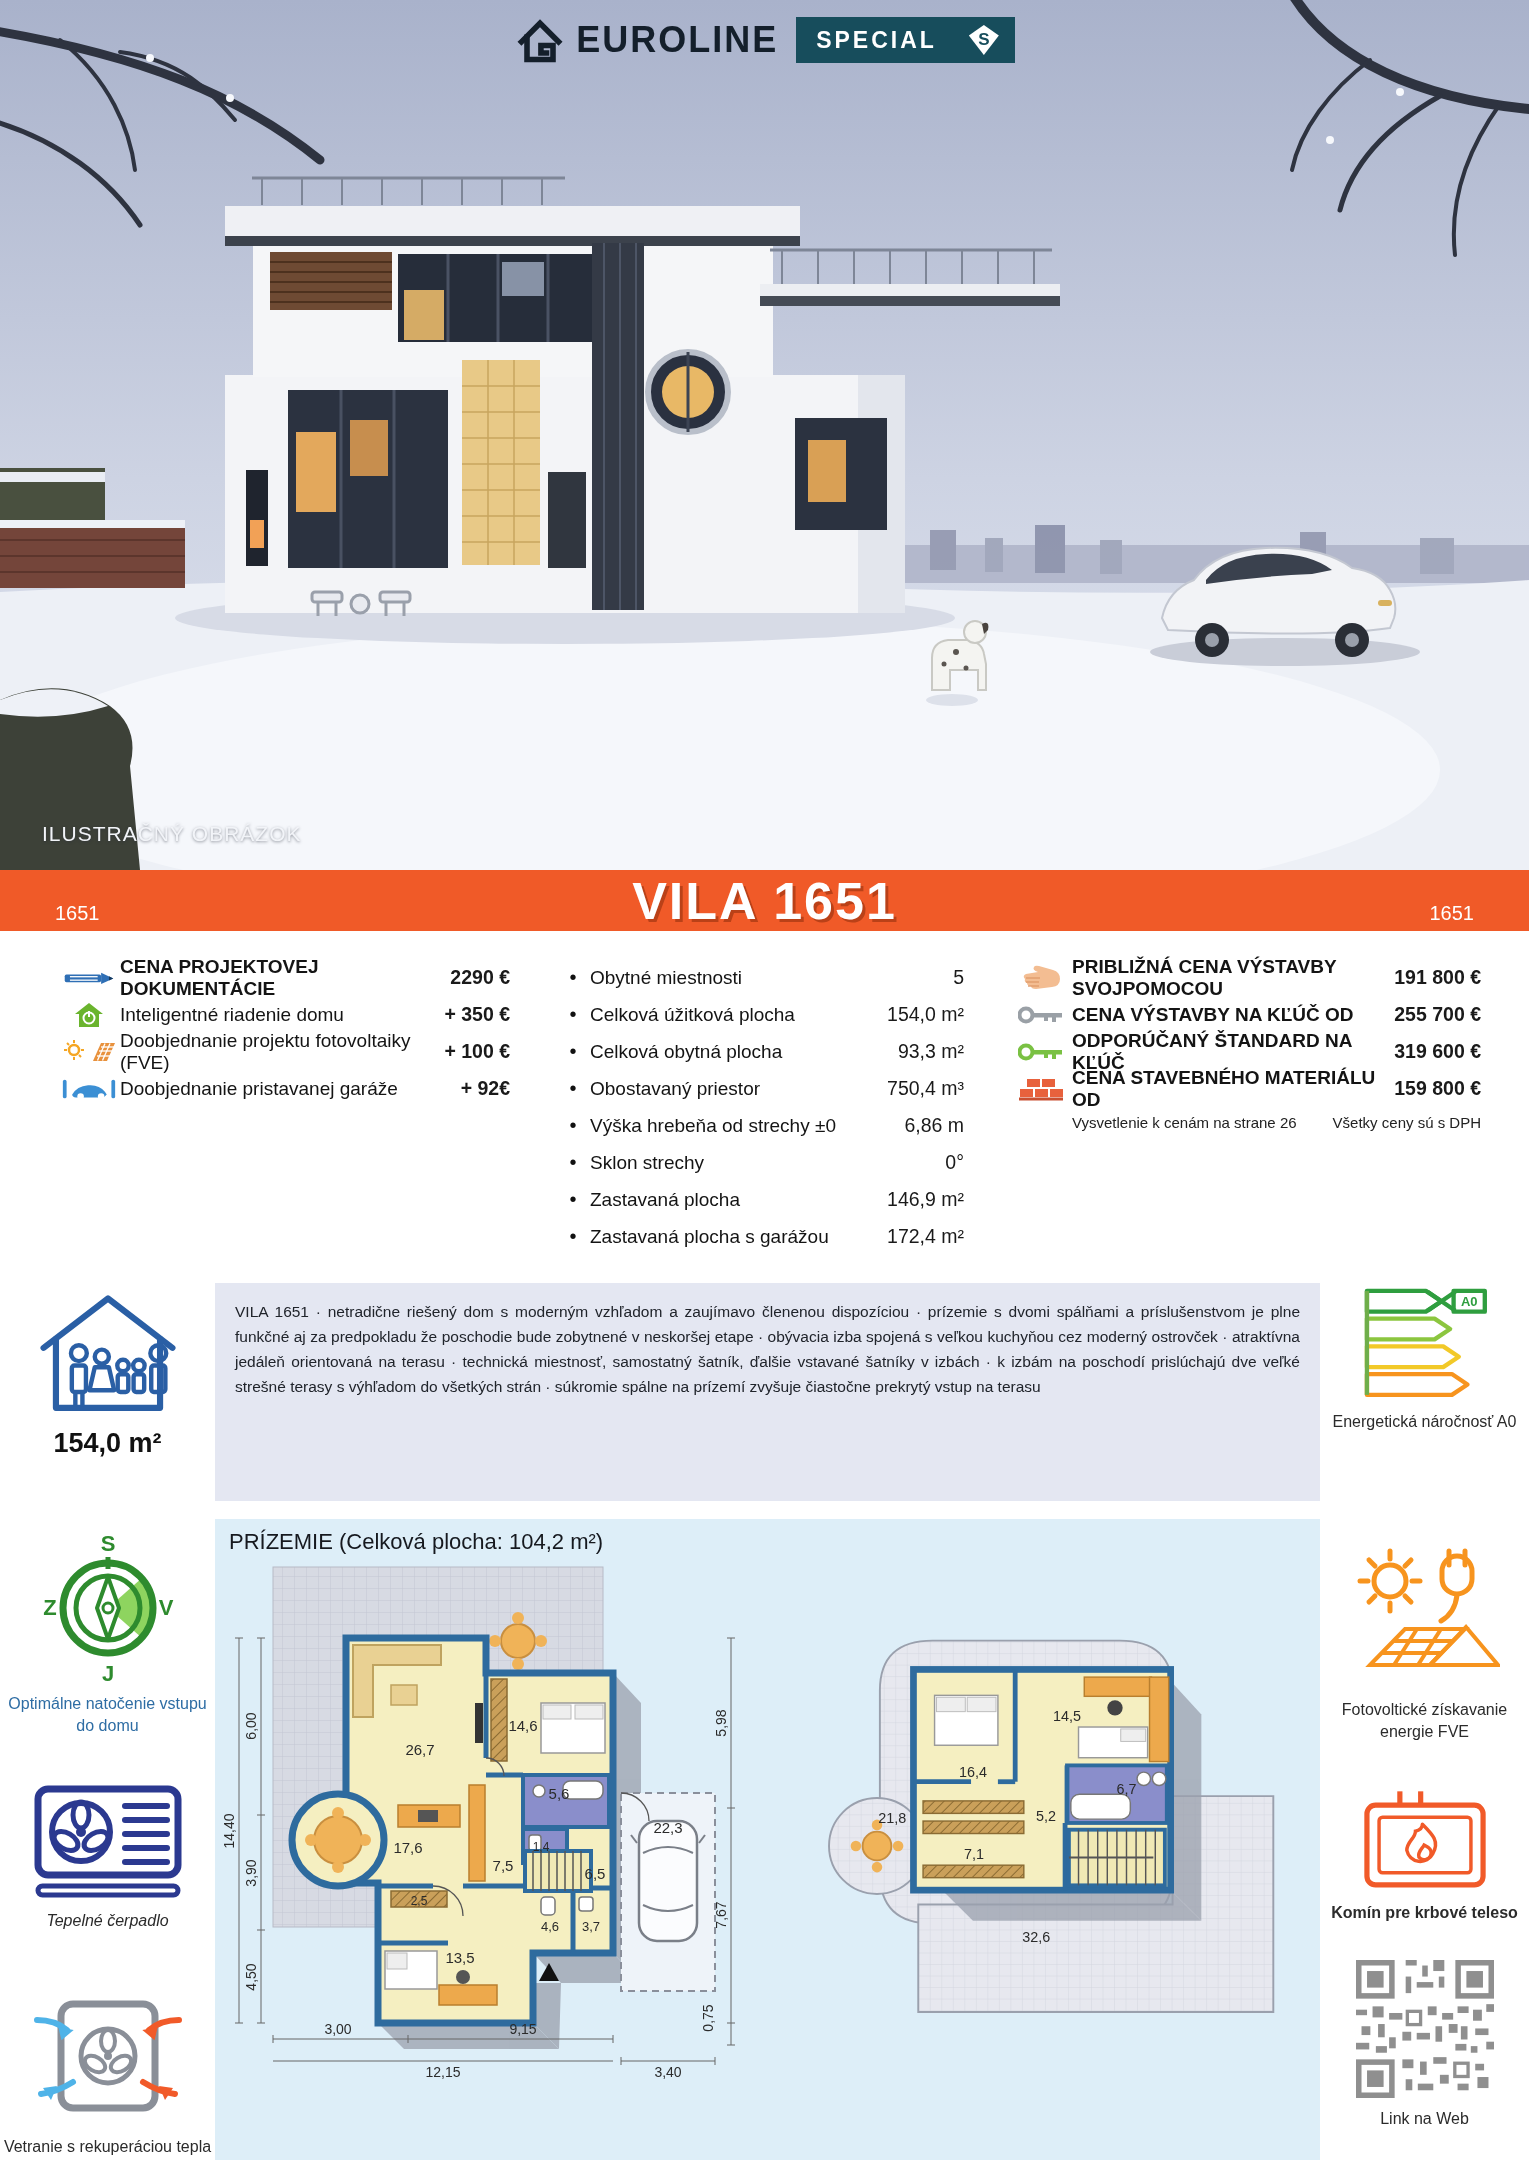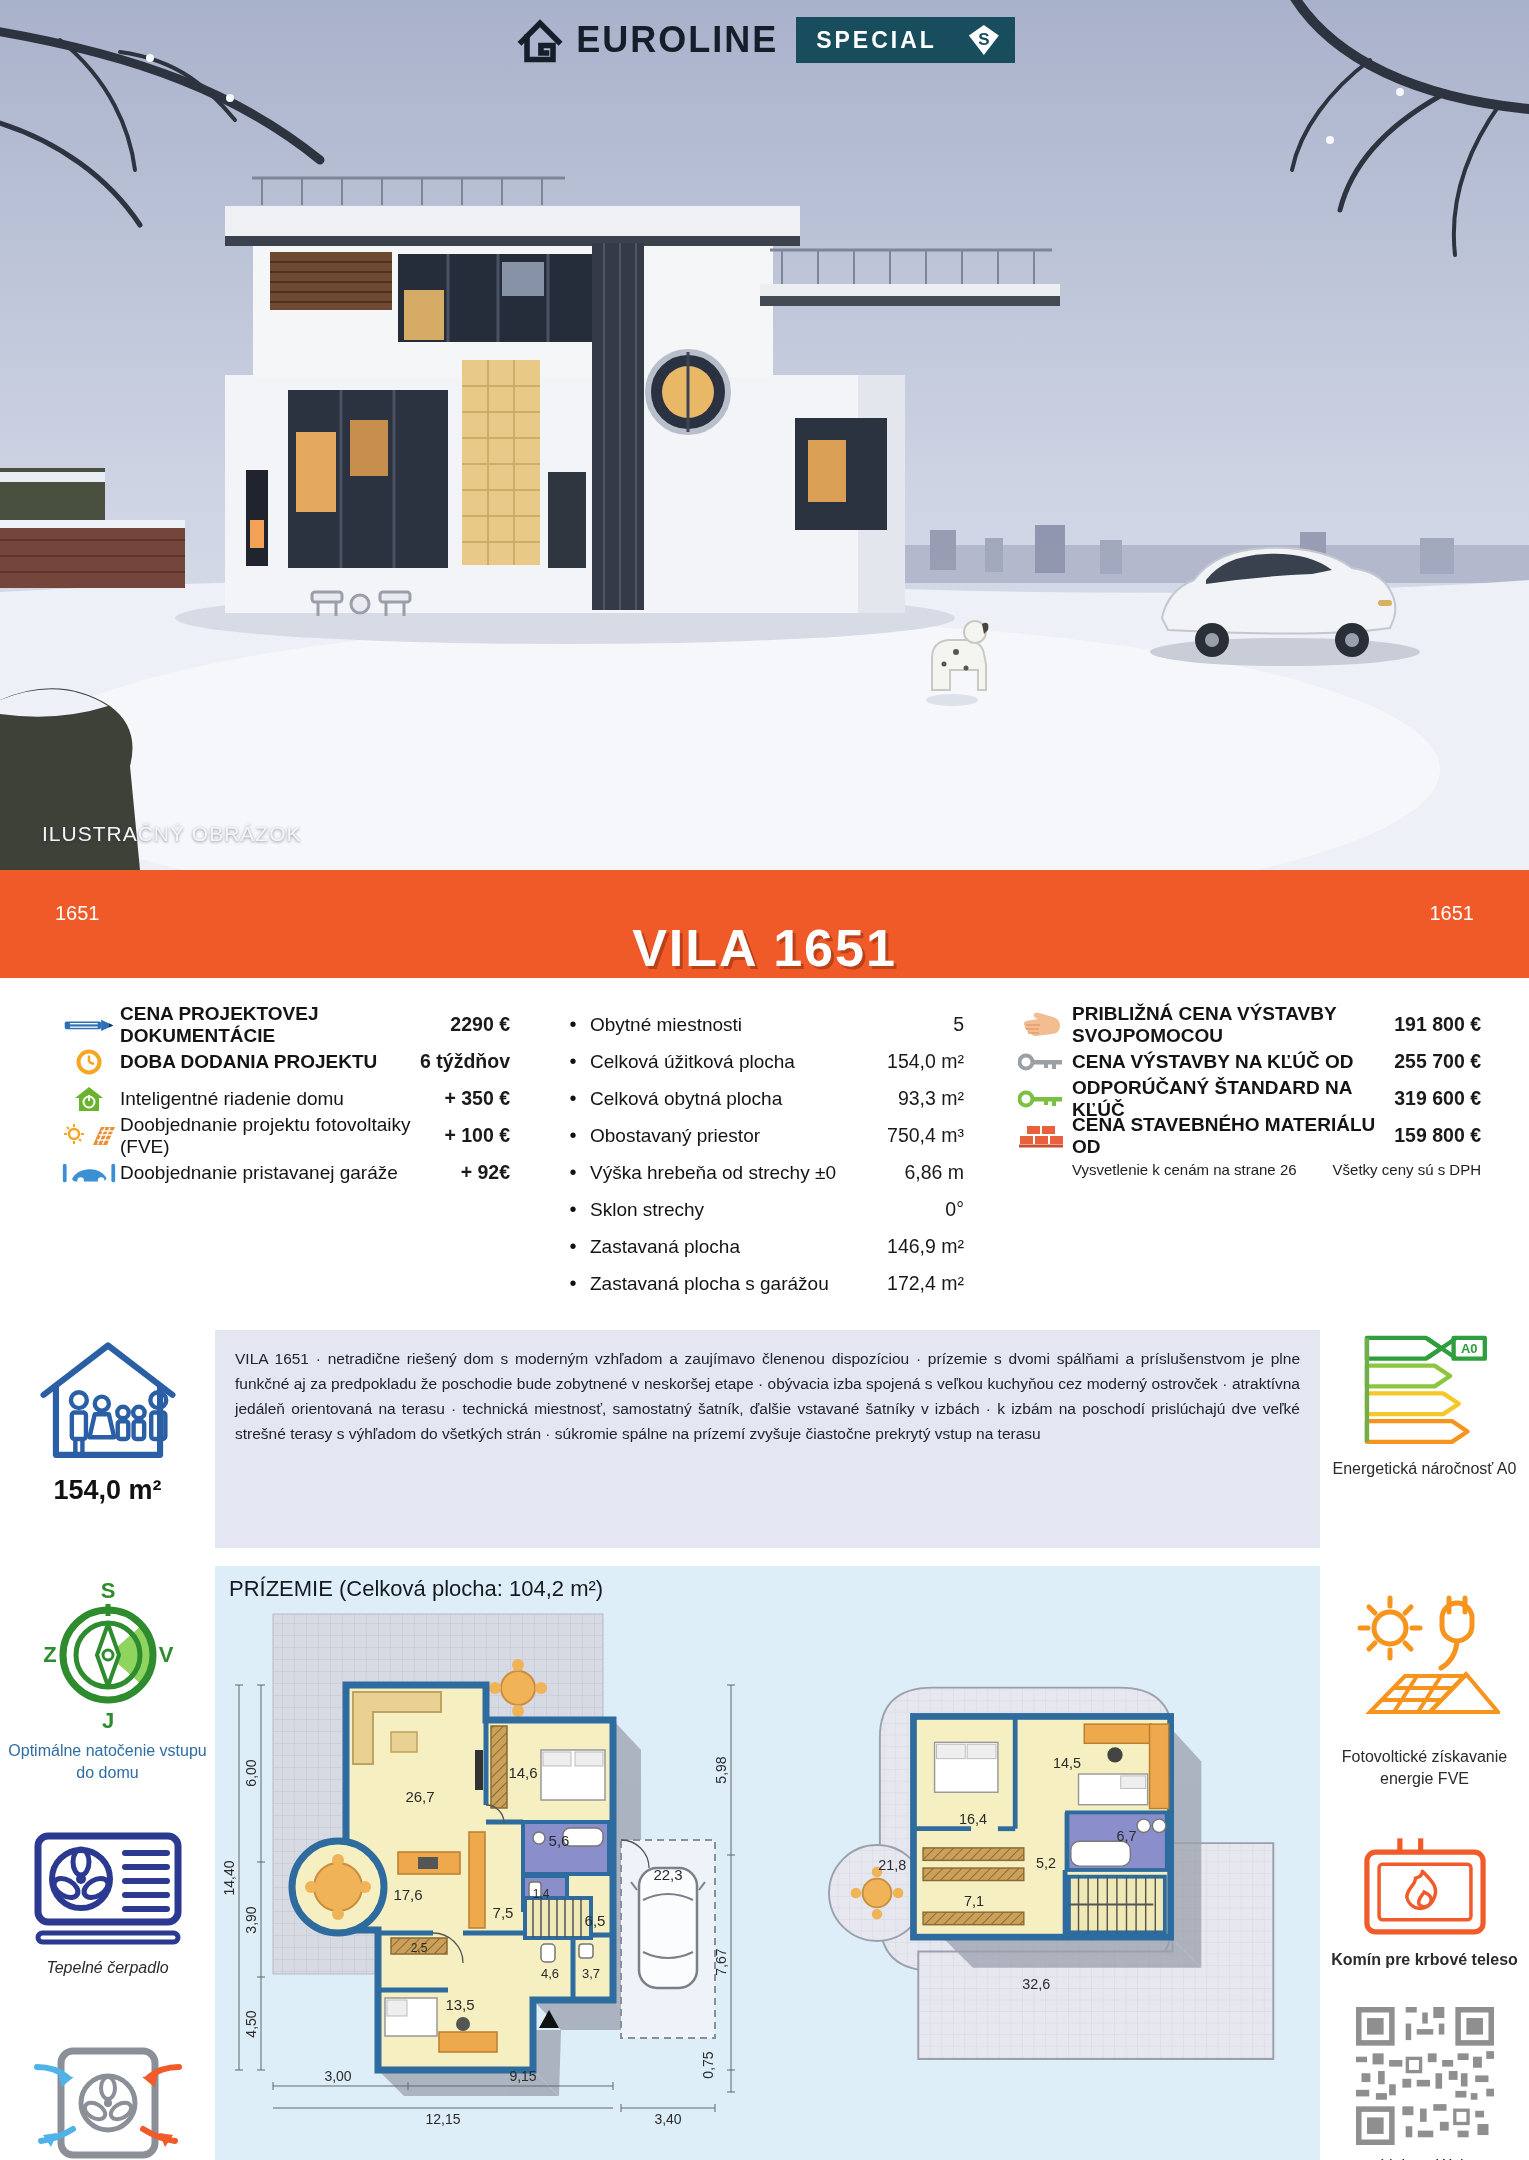--- a/index.html
+++ b/index.html
@@ -25,21 +25,21 @@
     background:#174d5c;color:#fff;display:flex;align-items:center;gap:32px;
     padding:8px 16px 8px 20px;font-size:23px;font-weight:600;letter-spacing:3px;
   }
   .badge-s{
     width:30px;height:30px;background:#ffffff;color:#174d5c;font-weight:800;font-size:17px;
     clip-path:polygon(50% 0,100% 35%,50% 100%,0 35%);
     display:flex;align-items:center;justify-content:center;letter-spacing:0;
   }
   
   .banner{
-    height:108px;background:#f05a28;display:flex;align-items:flex-end;position:relative;
+    height:61px;background:#f05a28;display:flex;align-items:flex-end;position:relative;
   }
   .banner .code{color:#fff;font-size:20px;position:absolute;top:32px;}
   .banner .code.left{left:55px;}
   .banner .code.right{right:55px;}
   .banner .title{
     width:100%;text-align:center;color:#fff;font-size:52px;font-weight:800;
     letter-spacing:2px;text-shadow:3px 3px 0 rgba(120,35,5,.45);
   }
   
   .specs{display:flex;padding:28px 48px 14px 58px;gap:46px;}
@@ -289,31 +289,20 @@
         <svg width="52" height="18" viewBox="0 0 60 18">
             <rect x="2" y="5" width="42" height="9" rx="2" fill="#2f6fb5"></rect>
             <line x1="8" y1="7.5" x2="40" y2="7.5" stroke="#fff" stroke-width="1.5"></line>
             <line x1="8" y1="11.5" x2="40" y2="11.5" stroke="#fff" stroke-width="1.5"></line>
             <polygon points="44,3 58,9.5 44,16" fill="#2f6fb5"></polygon>
             <polygon points="53,7 58,9.5 53,12" fill="#14395f"></polygon>
           </svg>
       </span>
       <span class="spec-label caps">CENA PROJEKTOVEJ DOKUMENTÁCIE</span>
       <span class="spec-value">2290 €</span>
-    </div>
-    <div class="spec-row">
-      <span class="spec-icon">
-        <svg width="26" height="26" viewBox="0 0 26 26">
-            <circle cx="13" cy="13" r="10.5" fill="none" stroke="#f5a623" stroke-width="4"></circle>
-            <line x1="13" y1="13" x2="13" y2="6.5" stroke="#f5a623" stroke-width="2.5"></line>
-            <line x1="13" y1="13" x2="18" y2="15" stroke="#f5a623" stroke-width="2.5"></line>
-          </svg>
-      </span>
-      <span class="spec-label caps">DOBA DODANIA PROJEKTU</span>
-      <span class="spec-value">6 týždňov</span>
     </div>
     <div class="spec-row">
       <span class="spec-icon">
         <svg width="30" height="26" viewBox="0 0 30 26">
             <path d="M15,1 L29,12 h-4 v13 H5 V12 H1 Z" fill="#6ab42d"></path>
             <circle cx="15" cy="16" r="5.5" fill="none" stroke="#fff" stroke-width="2"></circle>
             <line x1="15" y1="9" x2="15" y2="15" stroke="#fff" stroke-width="2"></line>
           </svg>
       </span>
       <span class="spec-label">Inteligentné riadenie domu</span>

